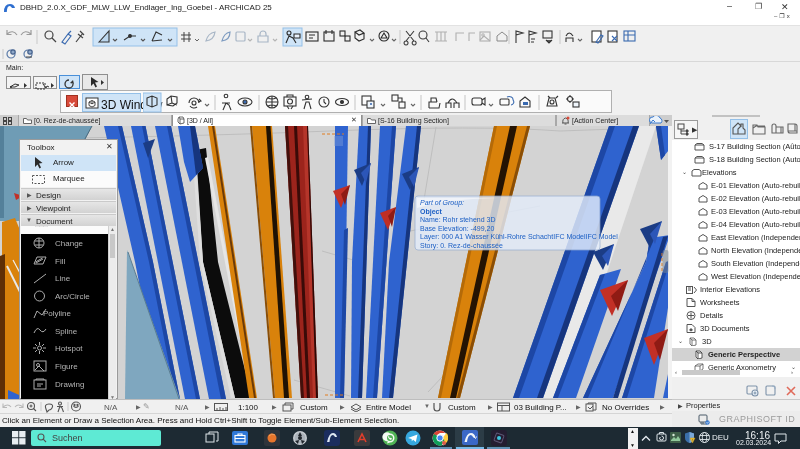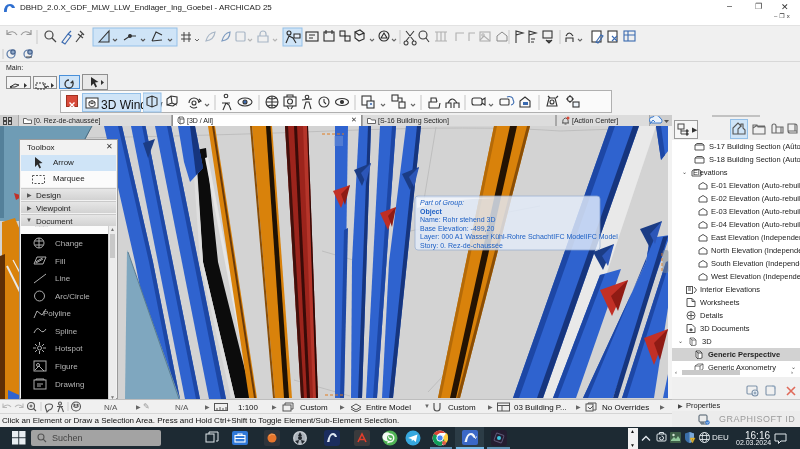--- a/index.html
+++ b/index.html
@@ -569,21 +569,21 @@
           <svg class="abs" style="left:22px;top:3px" width="11" height="8" viewBox="0 0 11 8">
             <path d="M1 7 V2 l2 -1.5 h5 L10 2 V7 Z M1 2 h9" fill="none" stroke="#555"></path>
           </svg>
           <span class="abs" style="left:37px;top:2px;">S-18 Building Section (Auto-</span>
         </div>
 <div class="trow" style="top:26px;">
           <span class="abs" style="left:10px;top:2px;font-size:6px;color:#444;">⌄</span>
           <svg class="abs" style="left:19px;top:3px" width="11" height="8" viewBox="0 0 11 8">
             <path d="M1 7 V2 l2 -1.5 h5 L10 2 V7 Z" fill="#fff" stroke="#555"></path>
           </svg>
-          <span class="abs" style="left:21px;top:2px;text-align:right;">Elevations</span>
+          <span class="abs" style="left:30px;top:2px;text-align:right;">Elevations</span>
         </div>
 <div class="trow" style="top:39px;">
           <svg class="abs" style="left:26px;top:3px" width="10" height="8" viewBox="0 0 10 8">
             <path d="M1 7 V3 L5 0.5 L9 3 V7 Z" fill="#fff" stroke="#555"></path>
           </svg>
           <span class="abs" style="left:39px;top:2px;">E-01 Elevation (Auto-rebuild</span>
         </div>
 <div class="trow" style="top:52px;">
           <svg class="abs" style="left:26px;top:3px" width="10" height="8" viewBox="0 0 10 8">
             <path d="M1 7 V3 L5 0.5 L9 3 V7 Z" fill="#fff" stroke="#555"></path>
@@ -784,21 +784,21 @@
 </div>
 <div class="abs" id="taskbar">
 <svg class="abs" style="left:12px;top:4px" width="14" height="14" viewBox="0 0 14 14">
         <g fill="#e8eef2">
           <rect x="0" y="0" width="6.3" height="6.3"></rect>
           <rect x="7.2" y="0" width="6.3" height="6.3"></rect>
           <rect x="0" y="7.2" width="6.3" height="6.3"></rect>
           <rect x="7.2" y="7.2" width="6.3" height="6.3"></rect>
         </g>
       </svg>
-<div class="abs" style="left:31px;top:3px;width:130px;height:16px;background:#a3a3a3;border-radius:2px;">
+<div class="abs" style="left:31px;top:3px;width:130px;height:16px;background:#5eead4;border-radius:2px;">
 <svg class="abs" style="left:6px;top:3px" width="10" height="10" viewBox="0 0 10 10">
           <circle cx="4" cy="4" r="3" fill="none" stroke="#555" stroke-width="1.1"></circle>
           <line x1="6.2" y1="6.2" x2="9" y2="9" stroke="#555" stroke-width="1.1"></line>
         </svg>
 <span class="abs" style="left:21px;top:3px;font-size:9px;color:#444;">Suchen</span>
 </div>
 <svg class="ticon" style="left:204px;" viewBox="0 0 16 16">
         <g fill="none" stroke="#dfe5ea" stroke-width="1">
           <rect x="2" y="4" width="8" height="8"></rect>
           <path d="M5 4 V2 h9 v9 h-2"></path>

